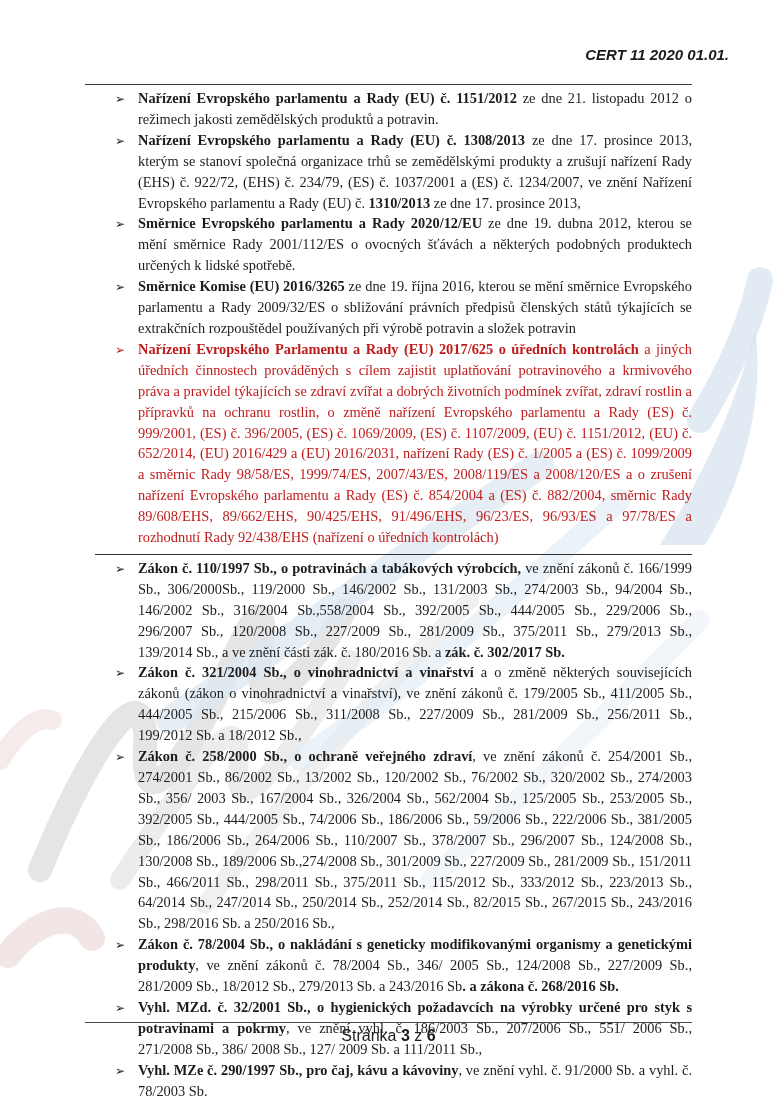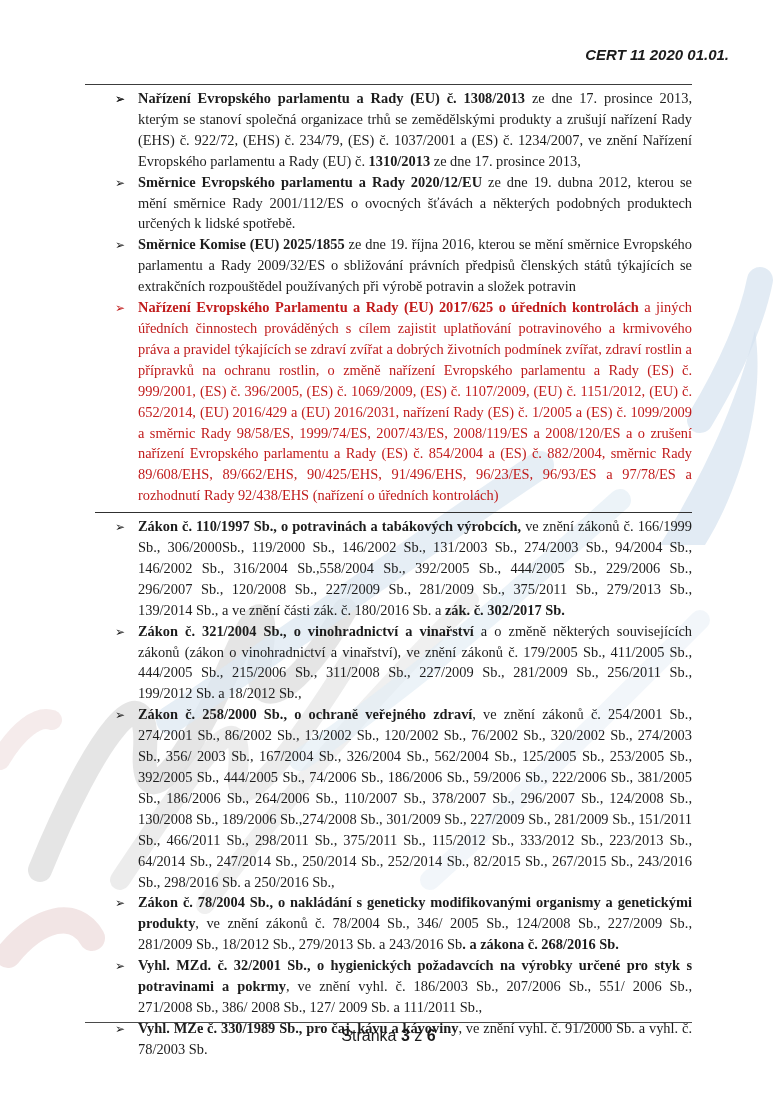--- a/index.html
+++ b/index.html
@@ -116,31 +116,31 @@
       <path d="M8 955 C 38 918, 75 908, 92 938" stroke="#efdfdf" stroke-width="26" opacity="0.8"></path>
       <path d="M0 760 C 18 730, 38 715, 52 720" stroke="#f1e3e3" stroke-width="20" opacity="0.7"></path>
     </g>
   </svg>
 
   <div class="header-title">CERT 11 2020 01.01.</div>
   <div class="top-rule"></div>
 
   <div class="doc-body">
     <div>
-        <div class="list-item"><span class="bullet">➢</span></div>
+        <div class="list-item"><span class="bullet">➢</span><span><span class="b">Nařízení Evropského parlamentu a Rady (EU) č. 1151/2012</span><span> ze dne 21. listopadu 2012 o režimech jakosti zemědělských produktů a potravin.</span></span></div>
         <div class="list-item"><span class="bullet">➢</span><span><span class="b">Nařízení Evropského parlamentu a Rady (EU) č. 1308/2013</span><span> ze dne 17. prosince 2013, kterým se stanoví společná organizace trhů se zemědělskými produkty a zrušují nařízení Rady (EHS) č. 922/72, (EHS) č. 234/79, (ES) č. 1037/2001 a (ES) č. 1234/2007, ve znění Nařízení Evropského parlamentu a Rady (EU) č. </span><span class="b">1310/2013</span><span> ze dne 17. prosince 2013,</span></span></div>
         <div class="list-item"><span class="bullet">➢</span><span><span class="b">Směrnice Evropského parlamentu a Rady 2020/12/EU</span><span> ze dne 19. dubna 2012, kterou se mění směrnice Rady 2001/112/ES o ovocných šťávách a některých podobných produktech určených k lidské spotřebě.</span></span></div>
-        <div class="list-item"><span class="bullet">➢</span><span><span class="b">Směrnice Komise (EU) 2025/1855</span><span> ze dne 19. října 2016, kterou se mění směrnice Evropského parlamentu a Rady 2009/32/ES o sbližování právních předpisů členských států týkajících se extrakčních rozpouštědel používaných při výrobě potravin a složek potravin</span></span></div>
+        <div class="list-item"><span class="bullet">➢</span><span><span class="b">Směrnice Komise (EU) 2016/3265</span><span> ze dne 19. října 2016, kterou se mění směrnice Evropského parlamentu a Rady 2009/32/ES o sbližování právních předpisů členských států týkajících se extrakčních rozpouštědel používaných při výrobě potravin a složek potravin</span></span></div>
         <div class="list-item red"><span class="bullet">➢</span><span><span class="b">Nařízení Evropského Parlamentu a Rady (EU) 2017/625 o úředních kontrolách</span><span> a jiných úředních činnostech prováděných s cílem zajistit uplatňování potravinového a krmivového práva a pravidel týkajících se zdraví zvířat a dobrých životních podmínek zvířat, zdraví rostlin a přípravků na ochranu rostlin, o změně nařízení Evropského parlamentu a Rady (ES) č. 999/2001, (ES) č. 396/2005, (ES) č. 1069/2009, (ES) č. 1107/2009, (EU) č. 1151/2012, (EU) č. 652/2014, (EU) 2016/429 a (EU) 2016/2031, nařízení Rady (ES) č. 1/2005 a (ES) č. 1099/2009 a směrnic Rady 98/58/ES, 1999/74/ES, 2007/43/ES, 2008/119/ES a 2008/120/ES a o zrušení nařízení Evropského parlamentu a Rady (ES) č. 854/2004 a (ES) č. 882/2004, směrnic Rady 89/608/EHS, 89/662/EHS, 90/425/EHS, 91/496/EHS, 96/23/ES, 96/93/ES a 97/78/ES a rozhodnutí Rady 92/438/EHS (nařízení o úředních kontrolách)</span></span></div>
         <div class="divider"></div>
         <div class="list-item"><span class="bullet">➢</span><span><span class="b">Zákon č. 110/1997 Sb., o potravinách a tabákových výrobcích,</span><span> ve znění zákonů č. 166/1999 Sb., 306/2000Sb., 119/2000 Sb., 146/2002 Sb., 131/2003 Sb., 274/2003 Sb., 94/2004 Sb., 146/2002 Sb., 316/2004 Sb.,558/2004 Sb., 392/2005 Sb., 444/2005 Sb., 229/2006 Sb., 296/2007 Sb., 120/2008 Sb., 227/2009 Sb., 281/2009 Sb., 375/2011 Sb., 279/2013 Sb., 139/2014 Sb., a ve znění části zák. č. 180/2016 Sb. a </span><span class="b">zák. č. 302/2017 Sb.</span></span></div>
         <div class="list-item"><span class="bullet">➢</span><span><span class="b">Zákon č. 321/2004 Sb., o vinohradnictví a vinařství</span><span> a o změně některých souvisejících zákonů (zákon o vinohradnictví a vinařství), ve znění zákonů č. 179/2005 Sb., 411/2005 Sb., 444/2005 Sb., 215/2006 Sb., 311/2008 Sb., 227/2009 Sb., 281/2009 Sb., 256/2011 Sb., 199/2012 Sb. a 18/2012 Sb.,</span></span></div>
         <div class="list-item"><span class="bullet">➢</span><span><span class="b">Zákon č. 258/2000 Sb., o ochraně veřejného zdraví</span><span>, ve znění zákonů č. 254/2001 Sb., 274/2001 Sb., 86/2002 Sb., 13/2002 Sb., 120/2002 Sb., 76/2002 Sb., 320/2002 Sb., 274/2003 Sb., 356/ 2003 Sb., 167/2004 Sb., 326/2004 Sb., 562/2004 Sb., 125/2005 Sb., 253/2005 Sb., 392/2005 Sb., 444/2005 Sb., 74/2006 Sb., 186/2006 Sb., 59/2006 Sb., 222/2006 Sb., 381/2005 Sb., 186/2006 Sb., 264/2006 Sb., 110/2007 Sb., 378/2007 Sb., 296/2007 Sb., 124/2008 Sb., 130/2008 Sb., 189/2006 Sb.,274/2008 Sb., 301/2009 Sb., 227/2009 Sb., 281/2009 Sb., 151/2011 Sb., 466/2011 Sb., 298/2011 Sb., 375/2011 Sb., 115/2012 Sb., 333/2012 Sb., 223/2013 Sb., 64/2014 Sb., 247/2014 Sb., 250/2014 Sb., 252/2014 Sb., 82/2015 Sb., 267/2015 Sb., 243/2016 Sb., 298/2016 Sb. a 250/2016 Sb.,</span></span></div>
         <div class="list-item"><span class="bullet">➢</span><span><span class="b">Zákon č. 78/2004 Sb., o nakládání s geneticky modifikovanými organismy a genetickými produkty</span><span>, ve znění zákonů č. 78/2004 Sb., 346/ 2005 Sb., 124/2008 Sb., 227/2009 Sb., 281/2009 Sb., 18/2012 Sb., 279/2013 Sb. a 243/2016 Sb</span><span class="b">. a zákona č. 268/2016 Sb.</span></span></div>
         <div class="list-item"><span class="bullet">➢</span><span><span class="b">Vyhl. MZd. č. 32/2001 Sb., o hygienických požadavcích na výrobky určené pro styk s potravinami a pokrmy</span><span>, ve znění vyhl. č. 186/2003 Sb., 207/2006 Sb., 551/ 2006 Sb., 271/2008 Sb., 386/ 2008 Sb., 127/ 2009 Sb. a 111/2011 Sb.,</span></span></div>
-        <div class="list-item"><span class="bullet">➢</span><span><span class="b">Vyhl. MZe č. 330/1989 Sb., pro čaj, kávu a kávoviny</span><span>, ve znění vyhl. č. 91/2000 Sb. a vyhl. č. 78/2003 Sb.</span></span></div>
+        <div class="list-item"><span class="bullet">➢</span><span><span class="b">Vyhl. MZe č. 290/1997 Sb., pro čaj, kávu a kávoviny</span><span>, ve znění vyhl. č. 91/2000 Sb. a vyhl. č. 78/2003 Sb.</span></span></div>
       </div>
   </div>
 
   <div class="footer-rule"></div>
   <div class="footer-text"><span>Stránka </span><b>3</b><span> z </span><b>6</b></div>
 
 </div>
 
 </body></html>

